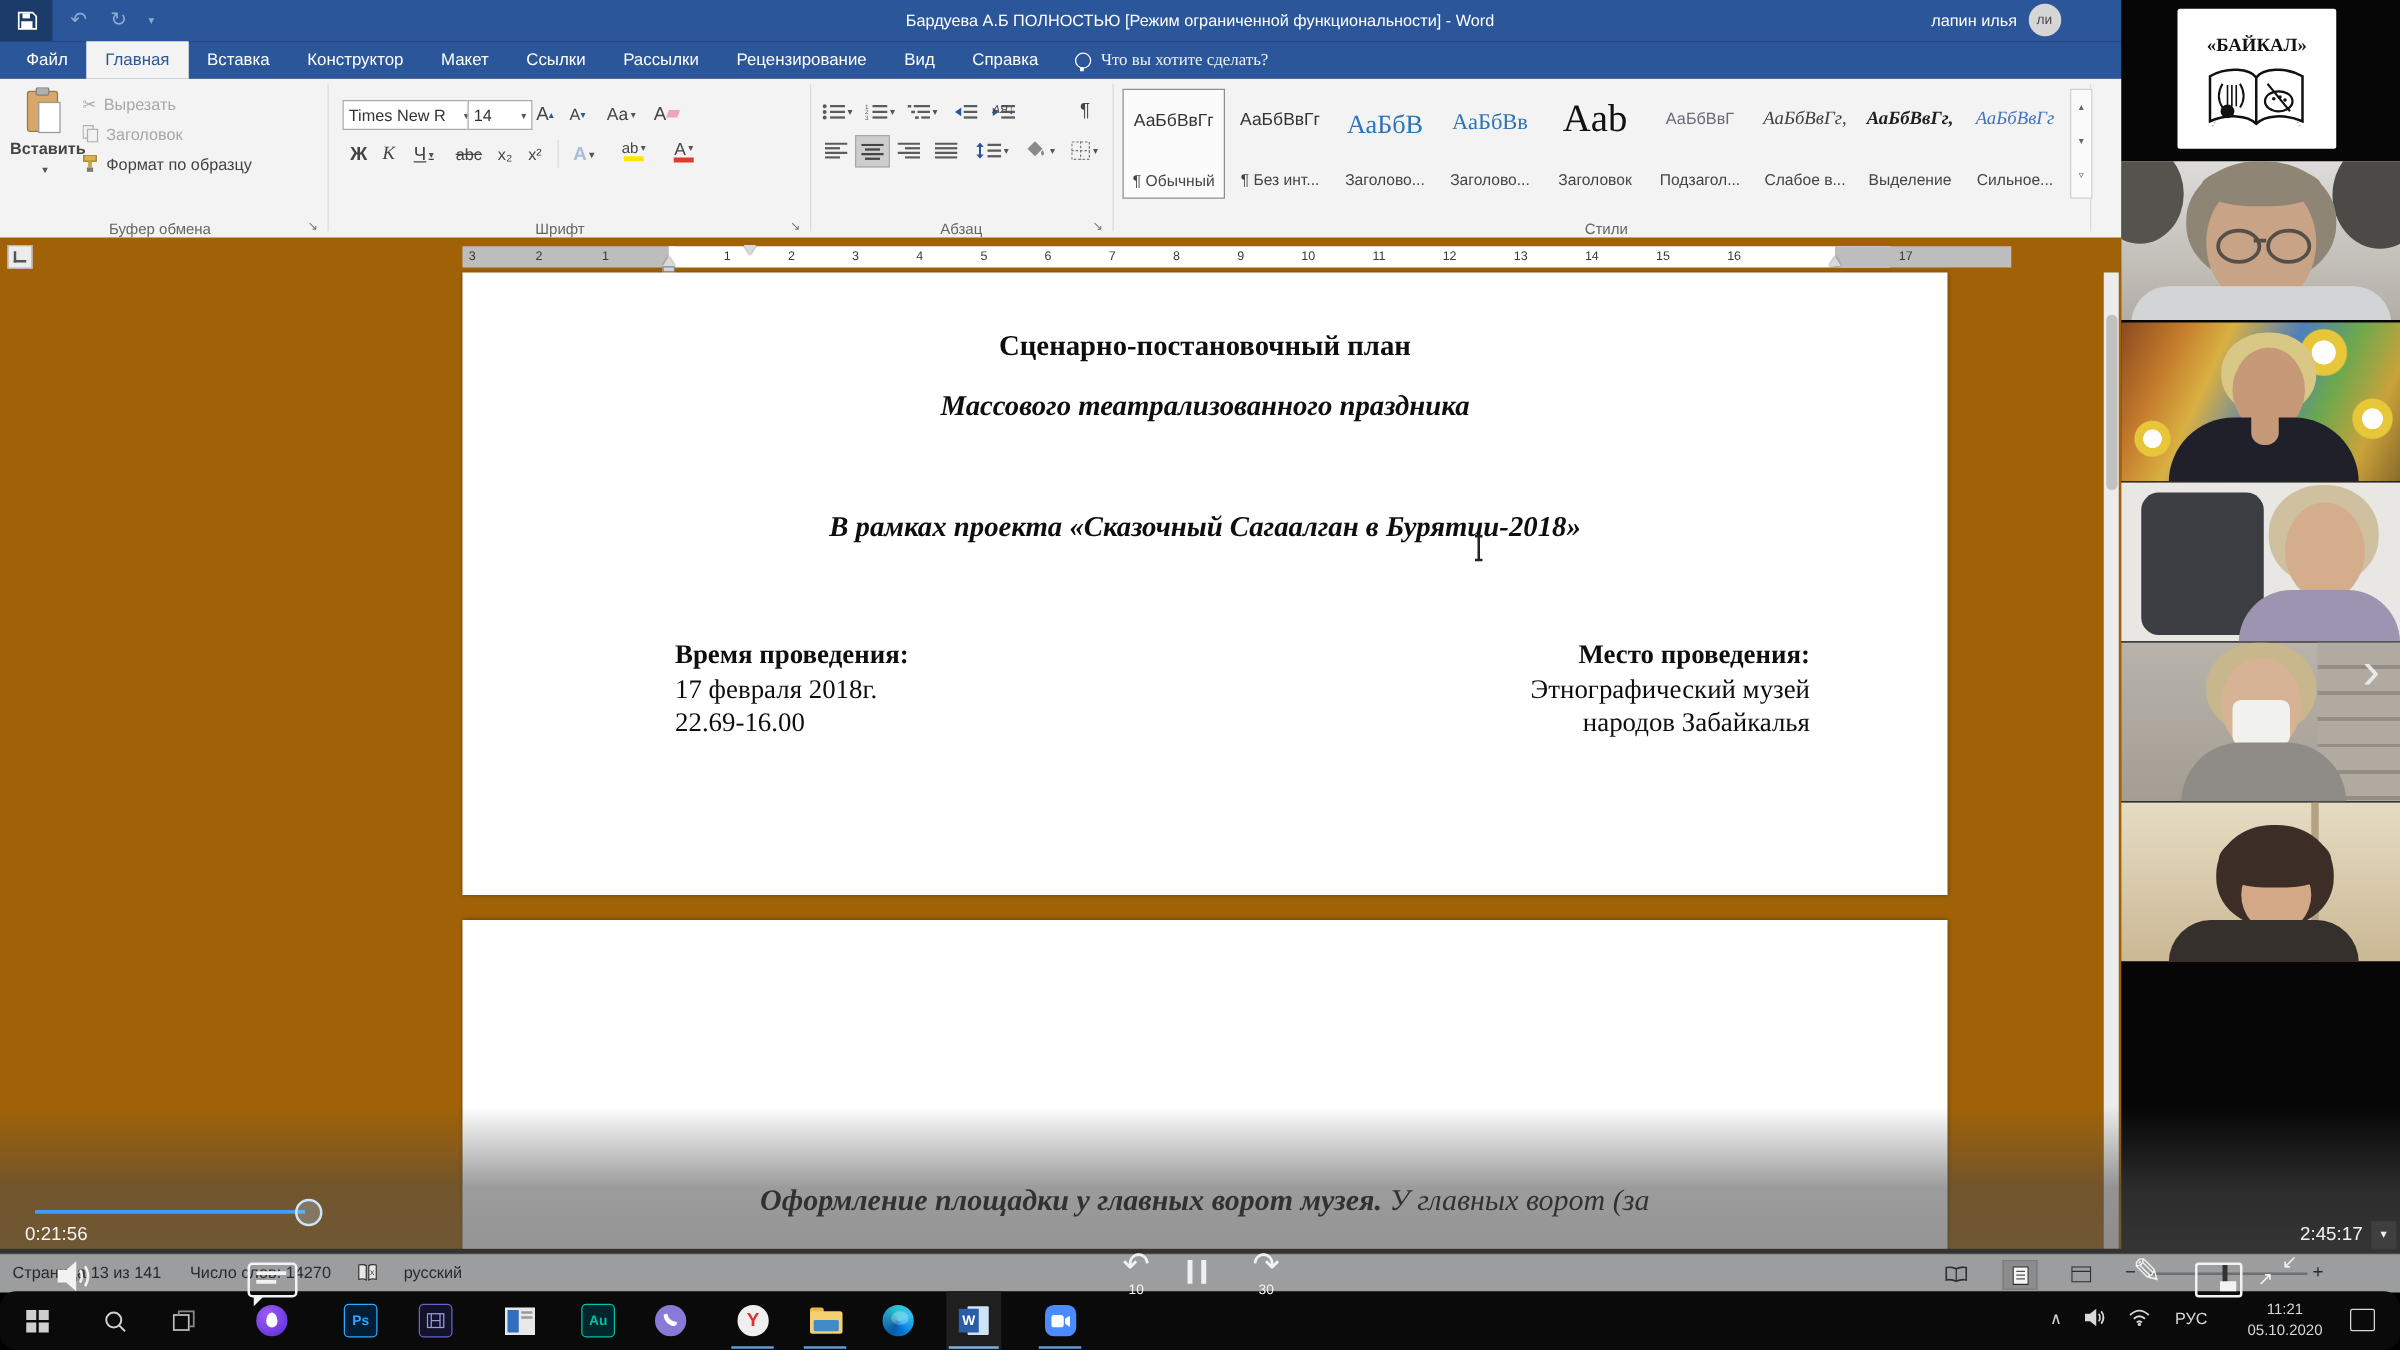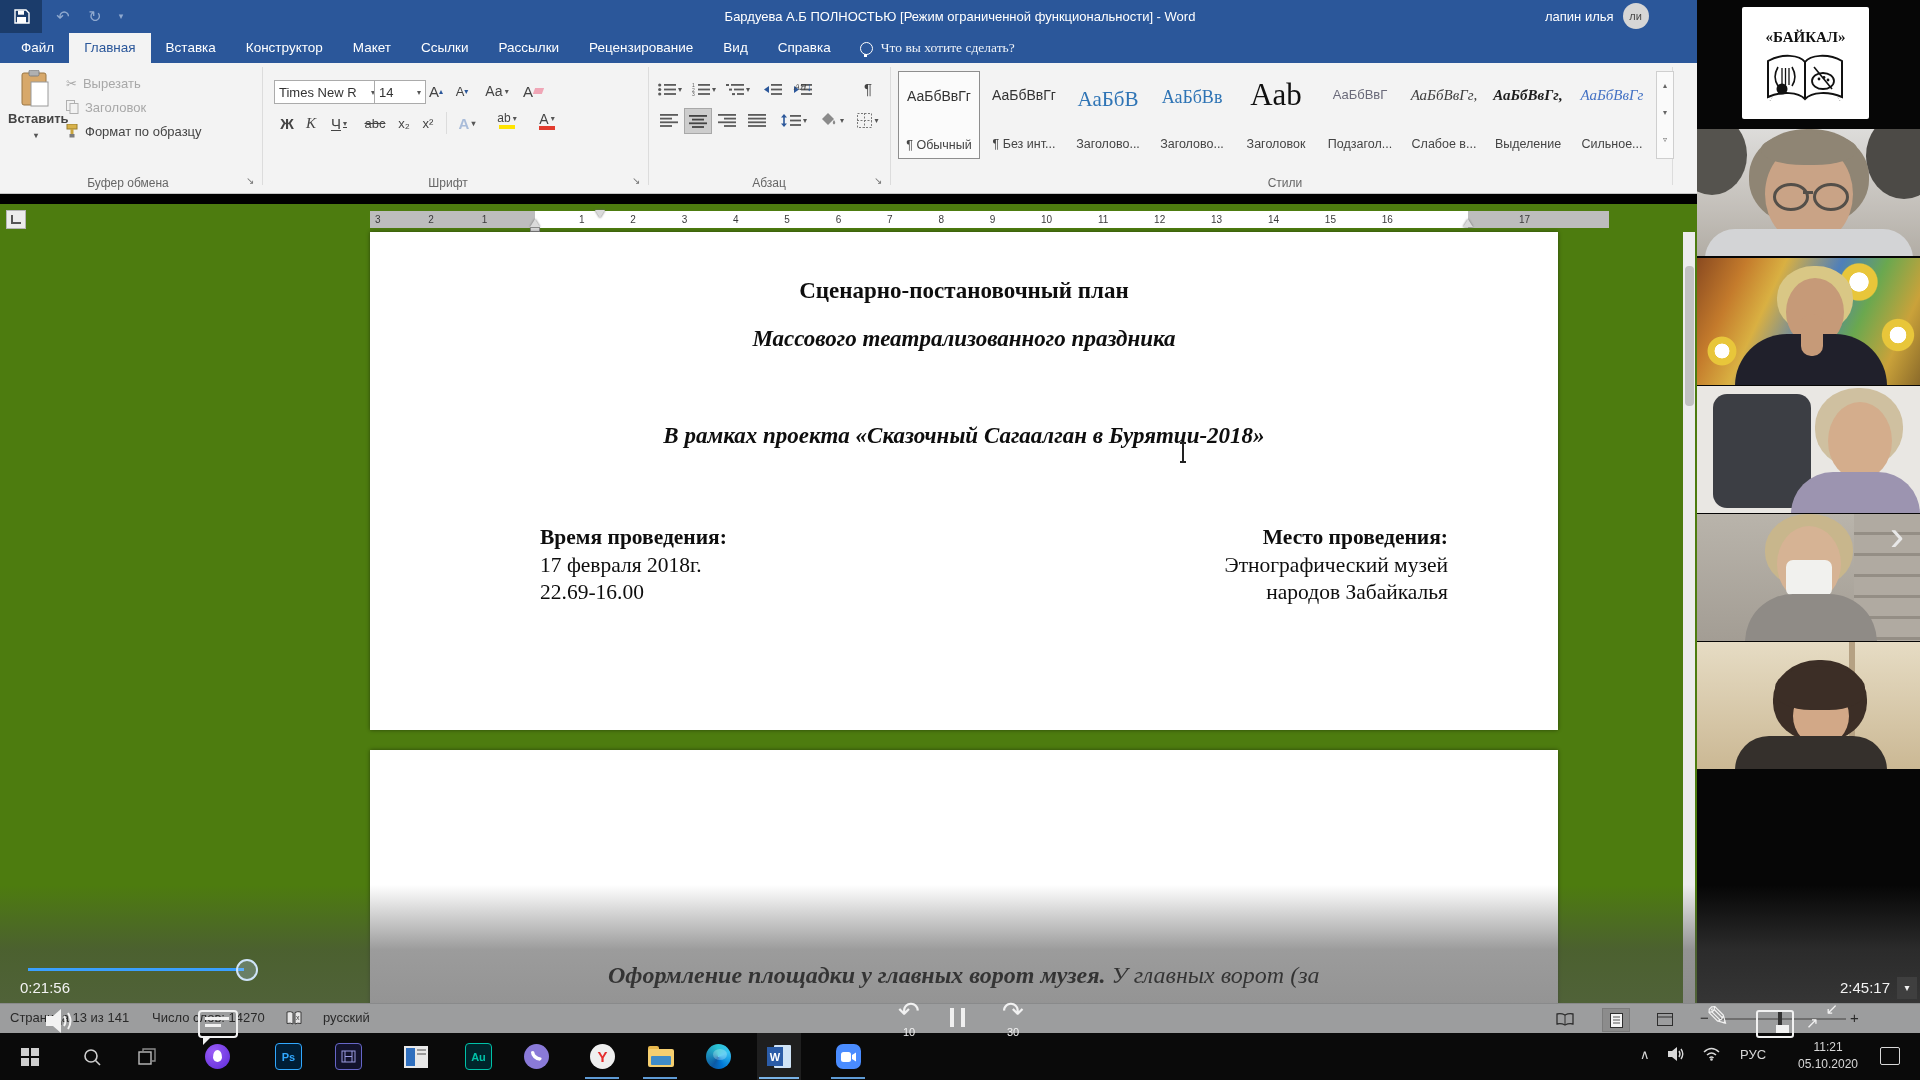--- a/index.html
+++ b/index.html
@@ -37,32 +37,32 @@
   .stylecell.selected{border:1px solid #8e8e8e;background:#fbfbfb;}
   .ss{font-family:"Liberation Sans",sans-serif;font-size:14px;color:#333;}
   .sh1{font-family:"Liberation Serif",serif;font-size:21px;color:#2e74b5;}
   .sh2{font-family:"Liberation Serif",serif;font-size:18px;color:#2e74b5;}
   .stt{font-family:"Liberation Serif",serif;font-size:31px;color:#111;top:6px!important;}
   .ssub{font-size:13px;color:#6a6a7a;}
   .sem1{font-family:"Liberation Serif",serif;font-style:italic;font-size:15px;color:#404040;}
   .sem2{font-family:"Liberation Serif",serif;font-style:italic;font-weight:bold;font-size:15px;color:#1f1f1f;}
   .sem3{font-family:"Liberation Serif",serif;font-style:italic;font-size:15px;color:#4472c4;}
   
-  #docarea{position:absolute;left:0;top:204px;width:100%;height:809px;background:#4d7c0f;overflow:hidden;}
+  #docarea{position:absolute;left:0;top:190px;width:100%;height:809px;background:#a16207;overflow:hidden;}
   #ruler-left,#ruler-mid,#ruler-right{position:absolute;top:7px;height:17px;font-size:10px;color:#3a3a3a;line-height:17px;overflow:hidden;white-space:nowrap;}
   .page{position:absolute;left:370px;width:1188px;background:#fff;box-shadow:0 0 4px rgba(0,0,0,.45);}
   .docline{position:absolute;left:0;width:100%;text-align:center;font-family:"Liberation Serif",serif;font-weight:bold;font-size:23px;color:#0e0e0e;white-space:nowrap;}
   .it{font-style:italic;}
   .docblock{position:absolute;font-family:"Liberation Serif",serif;font-size:21.5px;color:#0e0e0e;line-height:27.5px;}
   
   #statusbar{position:absolute;left:0;top:1003px;width:100%;height:30px;background:#9c9d9e;border-top:1px solid #898a8b;color:#2a2a2a;font-size:13px;z-index:55;}
   .sbi{position:absolute;top:6px;white-space:nowrap;}
   .viewbtn{position:absolute;top:4px;width:26px;height:22px;display:flex;align-items:center;justify-content:center;}
   
-  #taskbar{position:absolute;left:0;top:1033px;width:100%;height:47px;background:#0a0a0a;z-index:70;}
+  #taskbar{position:absolute;left:0;top:1033px;width:100%;height:47px;background:#0a0a0a;z-index:70;border-radius:13px;}
   .tb{position:absolute;top:10px;width:27px;height:27px;display:flex;align-items:center;justify-content:center;}
   .runline{position:absolute;bottom:1px;height:2px;background:#5f9bd5;}
   .tray{position:absolute;color:#d8d8d8;font-size:13px;top:14px;}
   
   #sidebar{position:absolute;left:1697px;top:0;width:223px;height:1003px;background:#060606;z-index:50;}
   #logo-card{position:absolute;left:45px;top:7px;width:127px;height:112px;background:#fff;border-radius:2px;text-align:center;color:#111;}
   #logo-text{position:absolute;left:0;right:0;top:22px;font-family:"Liberation Serif",serif;font-weight:bold;font-size:15px;}
   .vt{position:absolute;left:0;width:223px;height:127px;overflow:hidden;}
   .vt div{position:absolute;}
   .head{border-radius:50%;}

